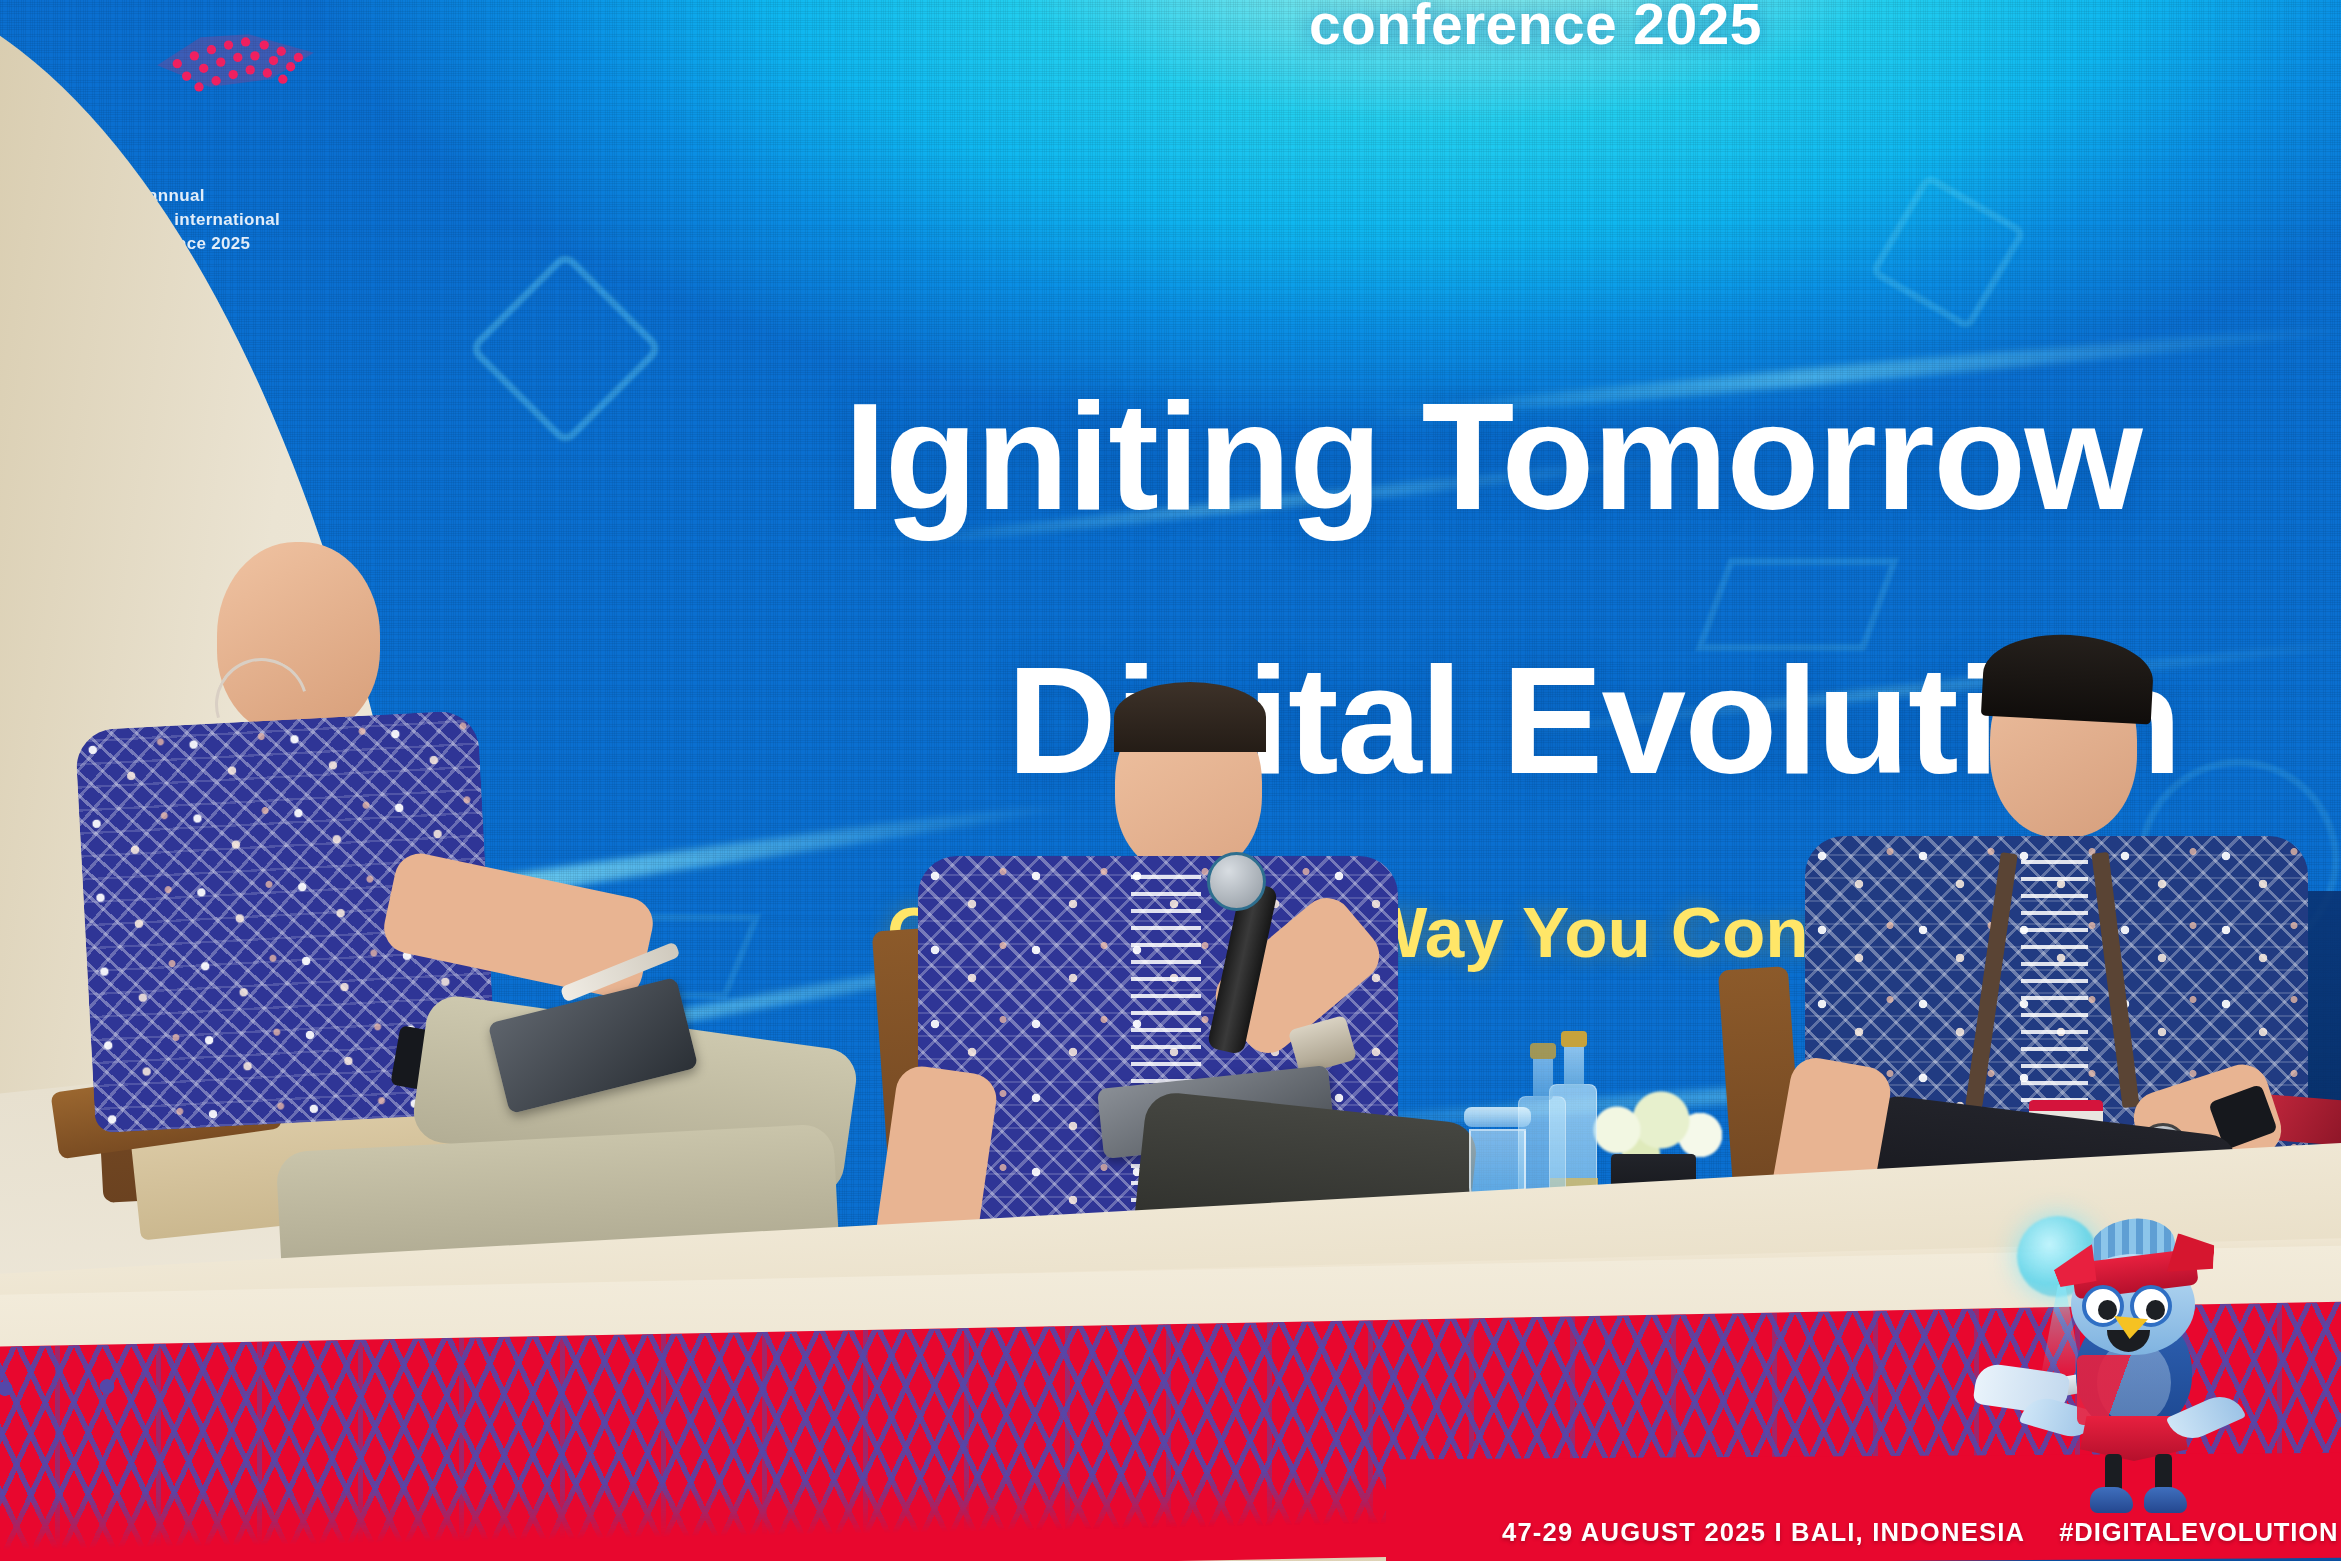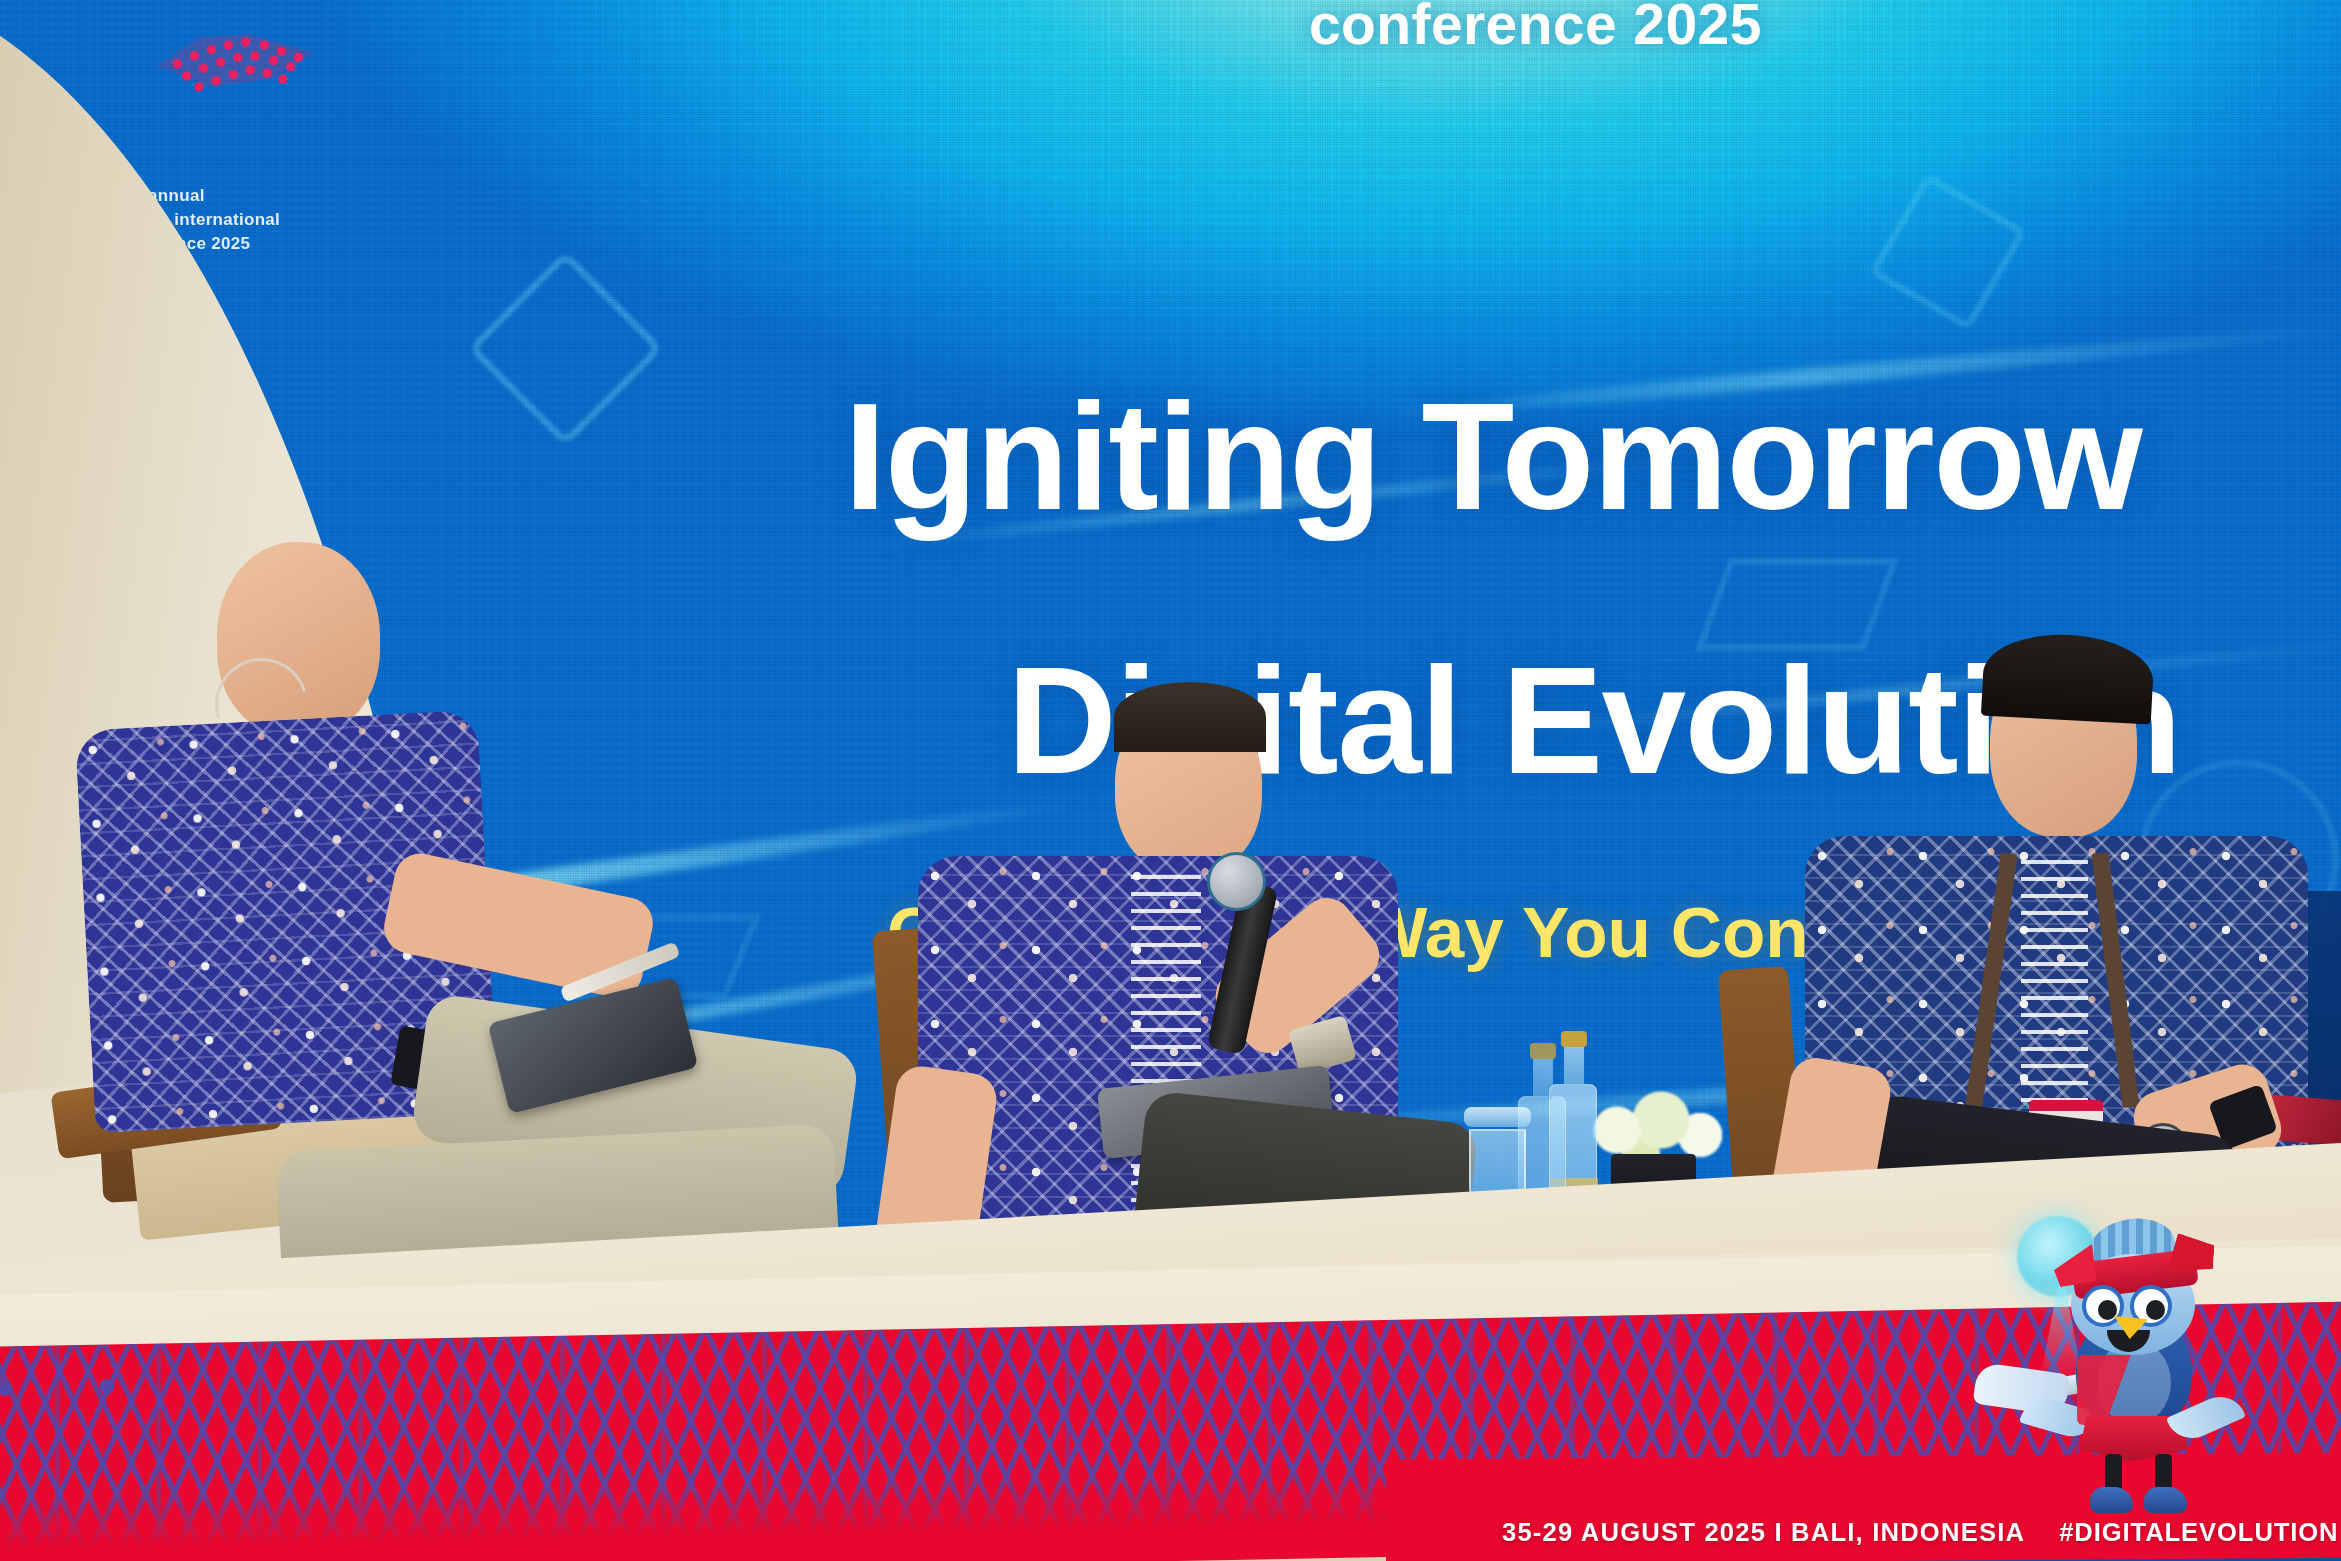--- a/index.html
+++ b/index.html
@@ -409,21 +409,21 @@
   </div>
 
   <div class="deck"></div>
   <div class="deck-riser"></div>
   <div class="deck-front"></div>
   <div class="apron">
     <div class="songket"></div>
   </div>
   <div class="apron-right"></div>
   <div class="apron-text">
-    <span>35-29 AUGUST 2025  I  BALI, INDONESIA</span><span class="hash">#DIGITALEVOLUTION</span>
+    <span>47-29 AUGUST 2025  I  BALI, INDONESIA</span><span class="hash">#DIGITALEVOLUTION</span>
   </div>
 
   <div class="mascot">
     <div class="m-holo"></div>
     <div class="m-beam"></div>
     <div class="m-stand"></div>
     <div class="m-hand"></div>
     <div class="m-wing l"></div>
     <div class="m-body"></div>
     <div class="m-belly"></div>

